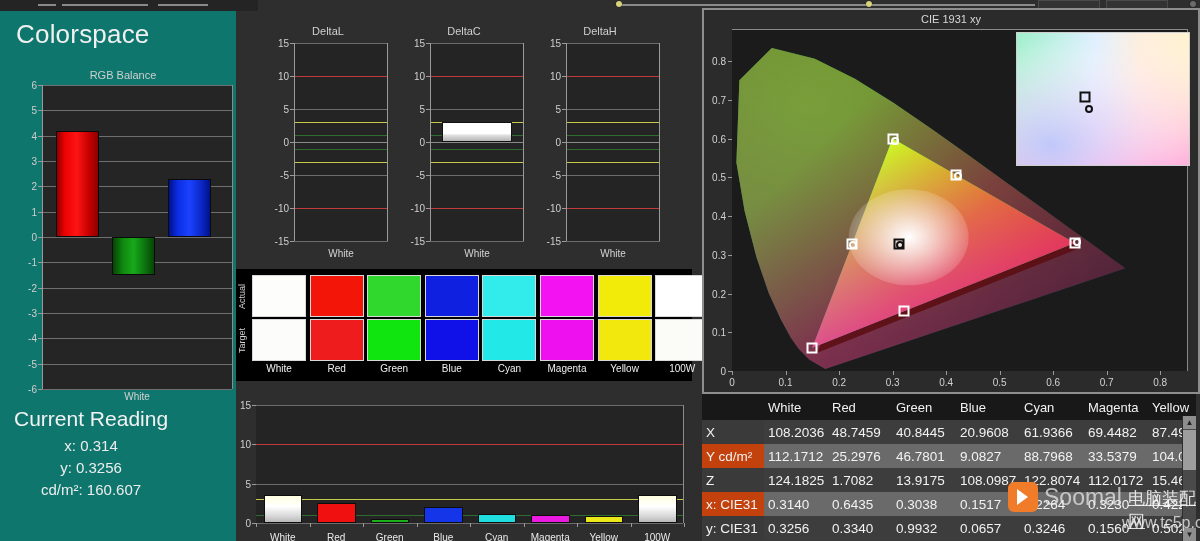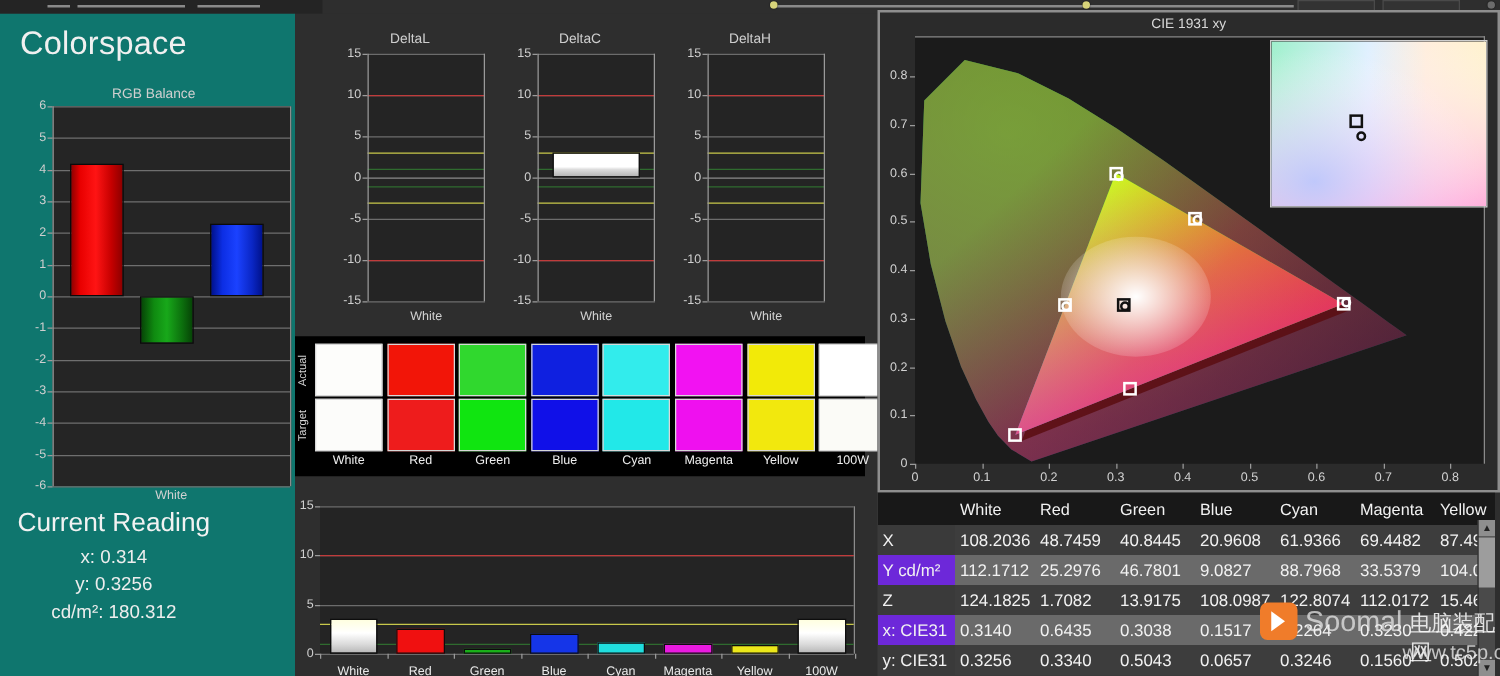--- a/index.html
+++ b/index.html
@@ -81,21 +81,21 @@
 
   
   .tablewrap{position:absolute;left:4px;top:394px;width:494px;height:147px;background:#3a3a3a;overflow:hidden;}
   table.dt{border-collapse:collapse;width:478px;table-layout:fixed;}
   table.dt th,table.dt td{font-size:13.5px;color:#f2f2f2;text-align:left;padding:2px 0 2px 4px;font-weight:400;white-space:nowrap;overflow:hidden;}
   table.dt thead th{background:#181818;height:22px;font-size:13px;}
   table.dt tbody tr{height:24px;}
   table.dt tbody tr.odd{background:#3d3d3d;}
   table.dt tbody tr.even{background:#6a6a6a;}
   table.dt td.rh,table.dt th.rh{background:#3a3a3a;}
-  table.dt tbody tr.even td.rh{background:#6d28d9;margin-left:35px;}
+  table.dt tbody tr.even td.rh{background:#c2410c;margin-left:35px;}
   .vscroll{position:absolute;right:0;top:22px;width:13px;bottom:0;background:#4a4a4a;border-left:1px solid #2c2c2c;}
   .vs-arrow{position:absolute;left:0;width:13px;height:13px;background:#8e8e8e;color:#222;font-size:8px;text-align:center;line-height:13px;}
   .vs-thumb{position:absolute;left:0;top:14px;width:13px;height:40px;background:#9d9d9d;}
 
   
   .wm{position:absolute;left:1000px;top:478px;width:200px;height:52px;pointer-events:none;}
   .wm-badge{position:absolute;left:8px;top:4px;width:30px;height:30px;border-radius:6px;background:#f07c2a;}
   .wm-badge:after{content:"";position:absolute;left:9px;top:7px;border-left:11px solid #fff;border-top:8px solid transparent;border-bottom:8px solid transparent;}
   .wm-t1{position:absolute;left:44px;top:6px;font-size:23px;color:rgba(235,235,235,.72);}
   .wm-t2{position:absolute;left:128px;top:9px;font-size:17px;color:rgba(250,250,250,.85);text-decoration:underline;}
@@ -170,21 +170,21 @@
           <div class="bar green" style="left:70px;top:152.0px;width:43px;height:38.0px;"></div>
           <div class="bar blue" style="left:126px;top:93.7px;width:43px;height:58.3px;"></div>
         </div>
       <div class="xlabel" style="left:28px;top:322px;width:190px;">White</div>
     </div>
 
     <div class="reading">
       <h2>Current Reading</h2>
       <div class="row">x: 0.314</div>
       <div class="row">y: 0.3256</div>
-      <div class="row">cd/m²: 180.312</div>
+      <div class="row">cd/m²: 160.607</div>
     </div>
   </div>
 
   <div class="mid">
 
     <div class="dpanel" id="dl" style="left:24px;">
       <div class="chart-title">DeltaL</div>
       <div class="dplot">
           <div class="refline gray" style="top:0.0px;"></div>
           <div class="ytick" style="top:0.0px;">15</div>
@@ -541,21 +541,21 @@
               <td>0.3038</td>
               <td>0.1517</td>
               <td>0.2264</td>
               <td>0.3230</td>
               <td>0.4226</td>
             </tr>
             <tr class="odd">
               <td class="rh">y: CIE31</td>
               <td>0.3256</td>
               <td>0.3340</td>
-              <td>0.5043</td>
+              <td>0.9932</td>
               <td>0.0657</td>
               <td>0.3246</td>
               <td>0.1560</td>
               <td>0.5027</td>
             </tr>
           </tbody>
         </table>
       <div class="vscroll">
         <div class="vs-arrow" style="top:0;">▲</div>
         <div class="vs-thumb"></div>

